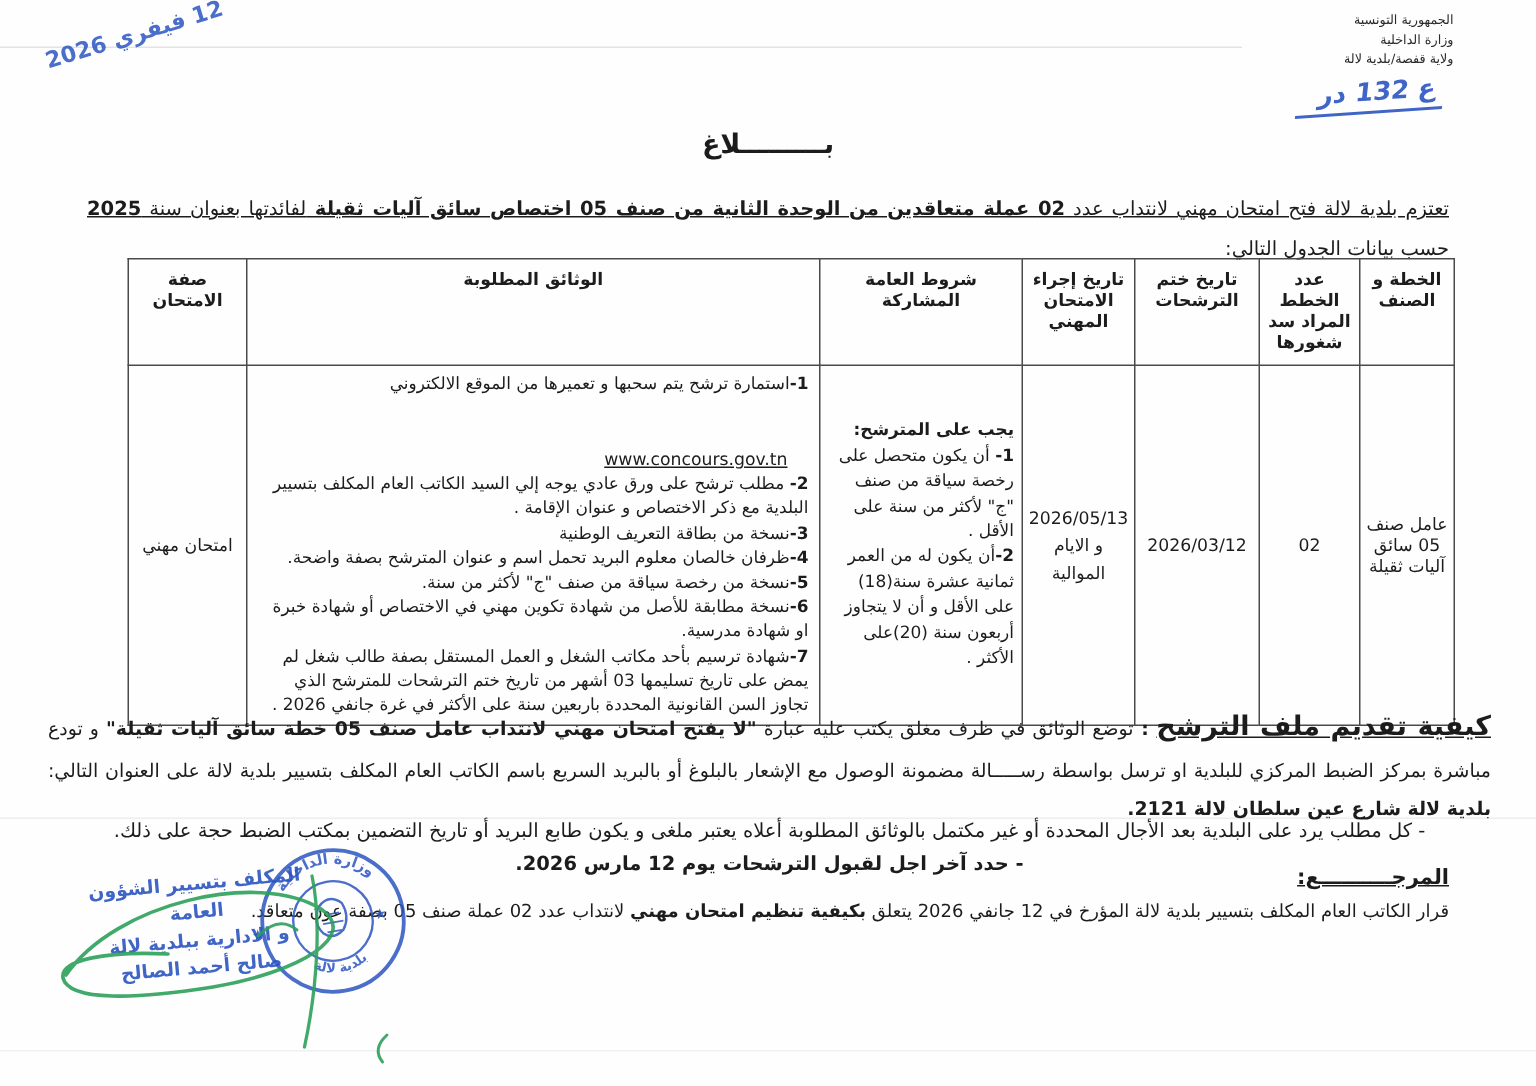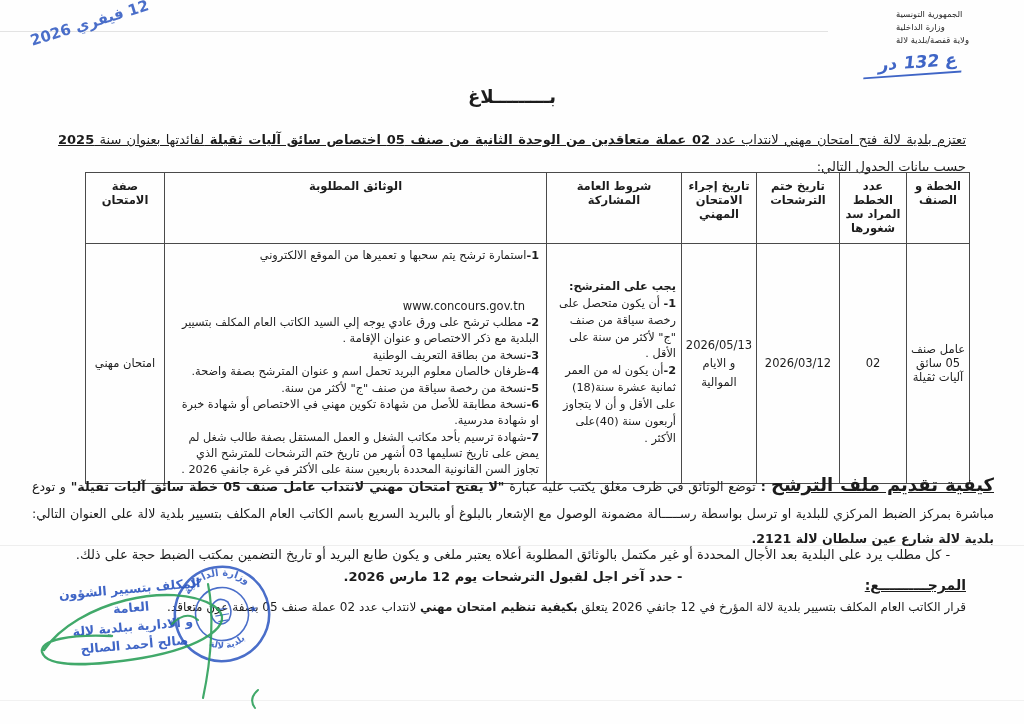--- a/index.html
+++ b/index.html
@@ -12,39 +12,39 @@
   .b{font-weight:bold;}
   .u{text-decoration:underline;}
   
   .scanline{position:absolute;height:1px;background:#e3e3e3;}
   
   .corner-stamp{
     left:28px;top:14px;transform:rotate(-17deg);color:#2b55c0;
     font-weight:bold;font-size:15px;letter-spacing:1px;opacity:.85;direction:rtl;
   }
   
-  .letterhead{right:55px;top:8px;text-align:left;font-size:8.5px;line-height:1.55;color:#2a2a2a;}
+  .letterhead{right:55px;top:8px;text-align:right;font-size:8.5px;line-height:1.55;color:#2a2a2a;}
   .ref-number{
     right:62px;top:52px;color:#2b55c0;font-size:17px;font-weight:bold;
     transform:skewX(-10deg) rotate(-4deg);border-bottom:2px solid #2b55c0;
     padding:0 6px 2px 14px;direction:rtl;opacity:.9;
   }
   .title{left:0;top:86px;width:100%;text-align:center;font-size:18px;font-weight:bold;letter-spacing:1px;}
   .intro{right:58px;top:127px;width:908px;font-size:13px;line-height:2.05;text-align:justify;}
   
   .doc-table-wrap{left:85px;top:172px;}
   table.doc{border-collapse:collapse;table-layout:fixed;width:884px;direction:rtl;}
   table.doc th,table.doc td{border:1px solid #4a4a4a;padding:2px 3px;vertical-align:middle;}
   table.doc th{font-size:11.5px;font-weight:bold;text-align:center;height:62px;vertical-align:top;padding-top:6px;}
   table.doc td{height:223px;font-size:11.5px;}
   td.c-plan,td.c-count,td.c-close,td.c-examdate{text-align:center;margin-left:12px;}
   td.c-cond,td.c-docs{vertical-align:top;text-align:right;}
   .cond{font-size:11.3px;line-height:1.5;padding:2px 2px;}
   .docs{font-size:11.3px;line-height:1.45;padding:2px 4px;}
-  .site-line{direction:ltr;text-align:right;padding-right:14px;font-size:11.5px;margin-top:34px;}
+  .site-line{direction:ltr;text-align:right;padding-right:14px;text-decoration:underline;font-size:11.5px;margin-top:34px;}
   td.c-type{text-align:center;font-size:12px;}
   .examdate-l{line-height:1.6;}
   
   .submission{right:30px;top:467px;width:962px;font-size:12.6px;line-height:1.95;text-align:justify;}
   .submission .head{font-size:18px;}
   .notes{right:30px;top:544px;width:962px;font-size:13px;line-height:1.7;text-align:center;}
   .ref-heading{right:58px;top:577px;font-size:14px;font-weight:bold;text-decoration:underline;}
   .ref-line{right:58px;top:598px;width:852px;font-size:12px;text-align:right;line-height:1.6;}
   
   .sig-text{
@@ -106,21 +106,21 @@
           <td class="c-count">02</td>
           <td class="c-close">2026/03/12</td>
           <td class="c-examdate">
             <div class="examdate-l">2026/05/13</div>
             <div class="examdate-l">و الايام الموالية</div>
           </td>
           <td class="c-cond">
             <div class="cond">
               <div class="b">يجب على المترشح:</div>
               <div><span class="b">1-</span><span> أن يكون متحصل على رخصة سياقة من صنف "ج" لأكثر من سنة  على الأقل .</span></div>
-              <div><span class="b">2-</span><span>أن يكون له من العمر ثمانية عشرة سنة(18) على الأقل و أن لا يتجاوز أربعون سنة (40)على الأكثر .</span></div>
+              <div><span class="b">2-</span><span>أن يكون له من العمر ثمانية عشرة سنة(18) على الأقل و أن لا يتجاوز أربعون سنة (20)على الأكثر .</span></div>
             </div>
           </td>
           <td class="c-docs">
             <div class="docs">
               <div><span class="b">1-</span><span>استمارة ترشح يتم سحبها و تعميرها من الموقع الالكتروني</span></div>
               <div class="site-line">www.concours.gov.tn</div>
               <div><span class="b">2-</span><span> مطلب ترشح على ورق عادي يوجه إلي السيد الكاتب العام المكلف بتسيير البلدية مع ذكر الاختصاص و عنوان الإقامة .</span></div>
               <div><span class="b">3-</span><span>نسخة من بطاقة التعريف الوطنية</span></div>
               <div><span class="b">4-</span><span>ظرفان خالصان معلوم البريد تحمل اسم و عنوان المترشح بصفة واضحة.</span></div>
               <div><span class="b">5-</span><span>نسخة من  رخصة سياقة من صنف "ج" لأكثر من سنة.</span></div>

